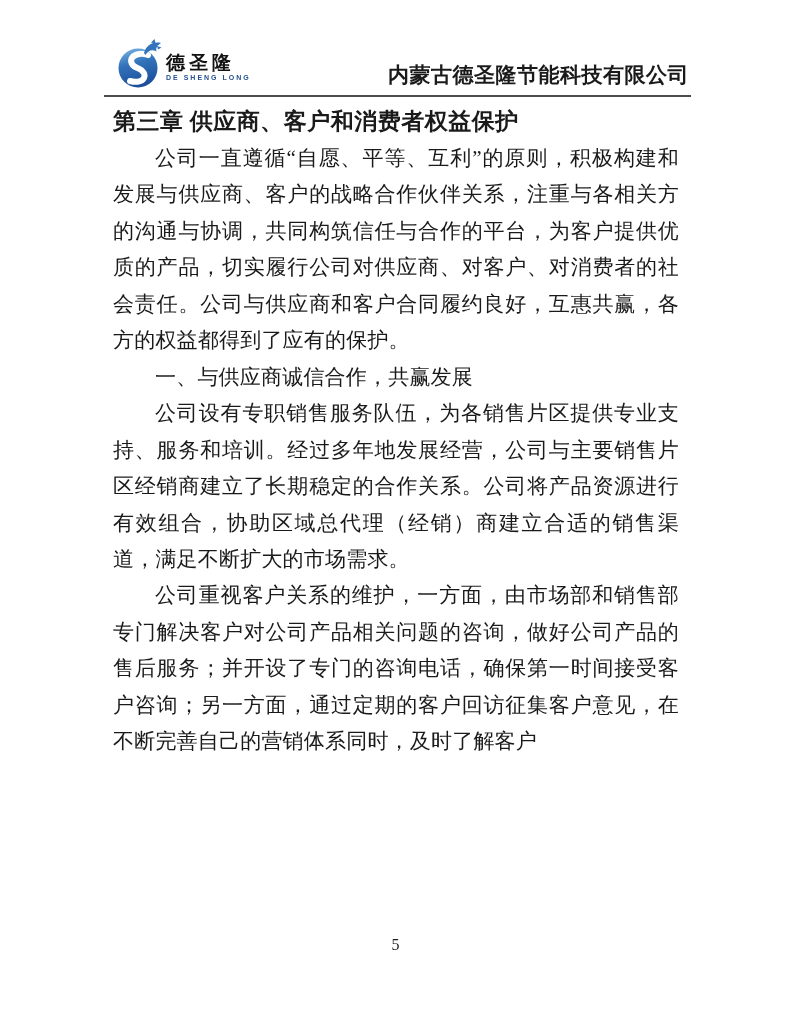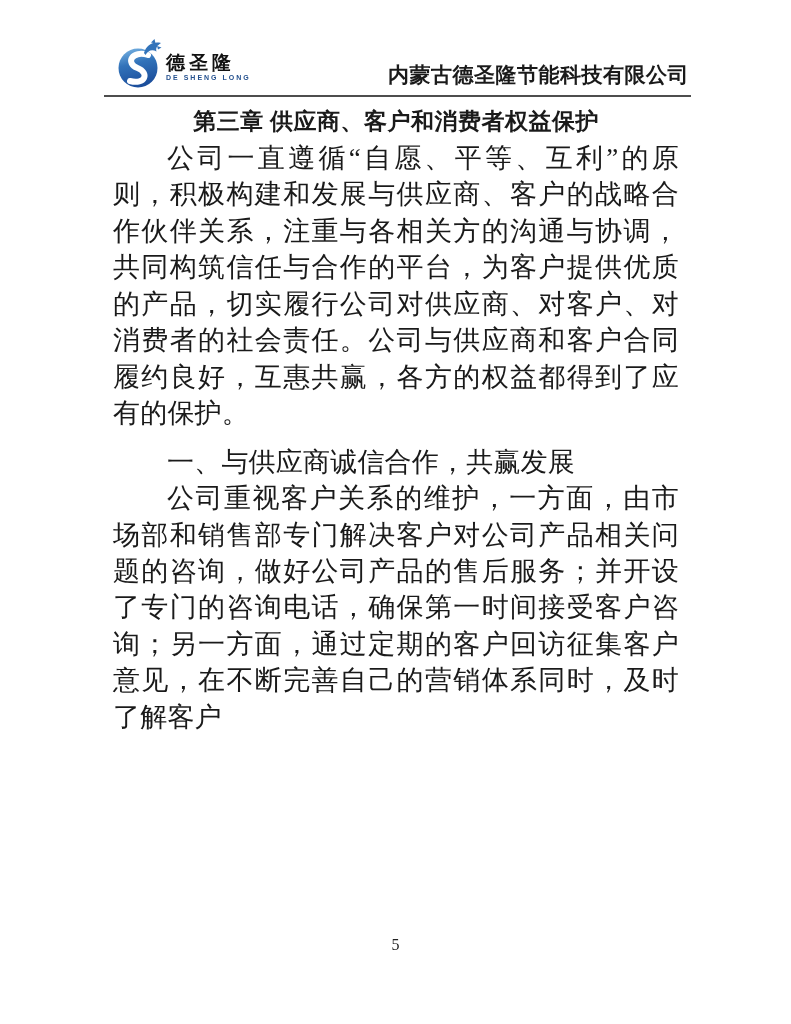--- a/index.html
+++ b/index.html
@@ -62,35 +62,35 @@
   
   .content {
     position: absolute;
     left: 113px;
     right: 112px;
     top: 103px;
   }
   .chapter-title {
     font-size: 23px;
     font-weight: bold;
-    text-align: center;
+    text-align: left;
     margin: 0;
     line-height: 37px;
     letter-spacing: 0.5px;
   }
   .para {
-    font-size: 27px;
+    font-size: 21px;
     line-height: 36.45px;
     text-align: justify;
     text-indent: 2em;
     margin: 0;
     letter-spacing: 0.2px;
     word-break: break-all;
   }
-  .para.heading { text-align: left; margin-top: 12px; }
+  .para.heading { text-align: left; }
 
   
   .page-number {
     position: absolute;
     left: 0;
     right: 0;
     top: 936px;
     text-align: center;
     font-size: 16px;
     color: #222;
@@ -123,20 +123,21 @@
       </div>
     </div>
     <div class="company-name">内蒙古德圣隆节能科技有限公司</div>
     <div class="header-rule"></div>
   </header>
 
   <main class="content">
     <h1 class="chapter-title">第三章 供应商、客户和消费者权益保护</h1>
     <p class="para body">公司一直遵循“自愿、平等、互利”的原则，积极构建和发展与供应商、客户的战略合作伙伴关系，注重与各相关方的沟通与协调，共同构筑信任与合作的平台，为客户提供优质的产品，切实履行公司对供应商、对客户、对消费者的社会责任。公司与供应商和客户合同履约良好，互惠共赢，各方的权益都得到了应有的保护。</p>
     <p class="para heading">一、与供应商诚信合作，共赢发展</p>
+    <p class="para body">公司设有专职销售服务队伍，为各销售片区提供专业支持、服务和培训。经过多年地发展经营，公司与主要销售片区经销商建立了长期稳定的合作关系。公司将产品资源进行有效组合，协助区域总代理（经销）商建立合适的销售渠道，满足不断扩大的市场需求。</p>
     <p class="para body">公司重视客户关系的维护，一方面，由市场部和销售部专门解决客户对公司产品相关问题的咨询，做好公司产品的售后服务；并开设了专门的咨询电话，确保第一时间接受客户咨询；另一方面，通过定期的客户回访征集客户意见，在不断完善自己的营销体系同时，及时了解客户</p>
   </main>
 
   <footer>
     <div class="page-number">5</div>
   </footer>
 
 </div>
 
 </body></html>

